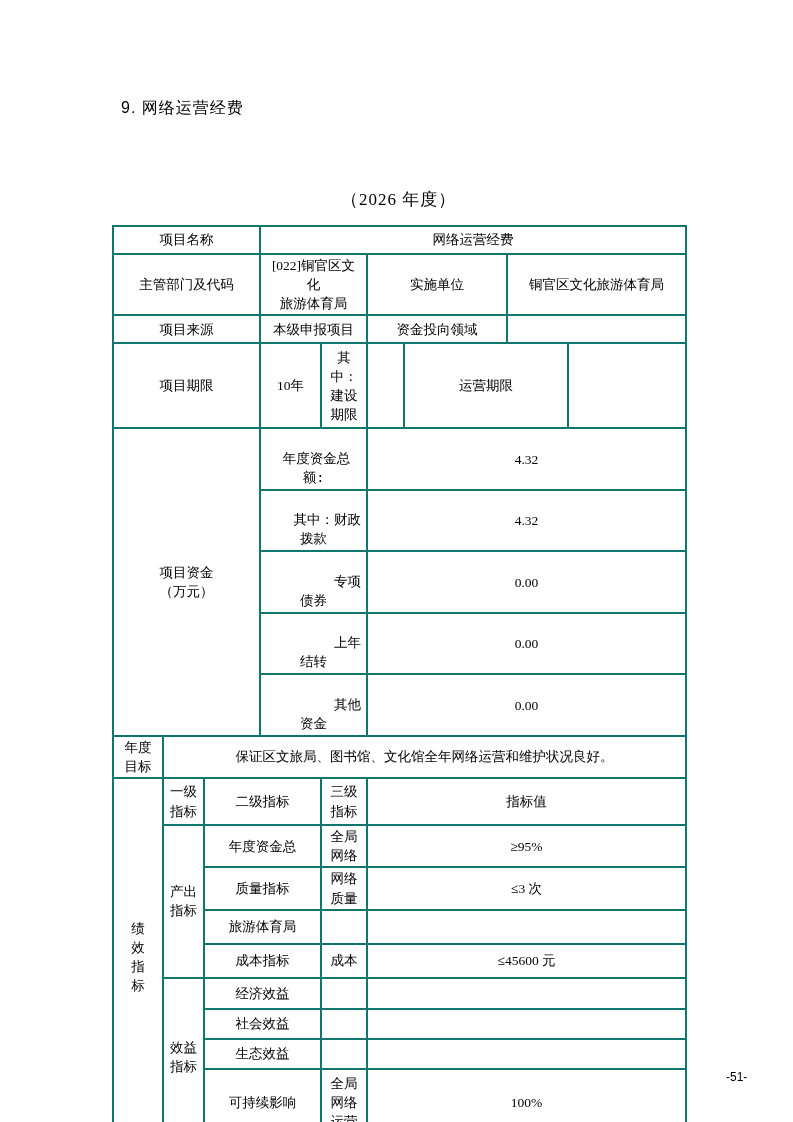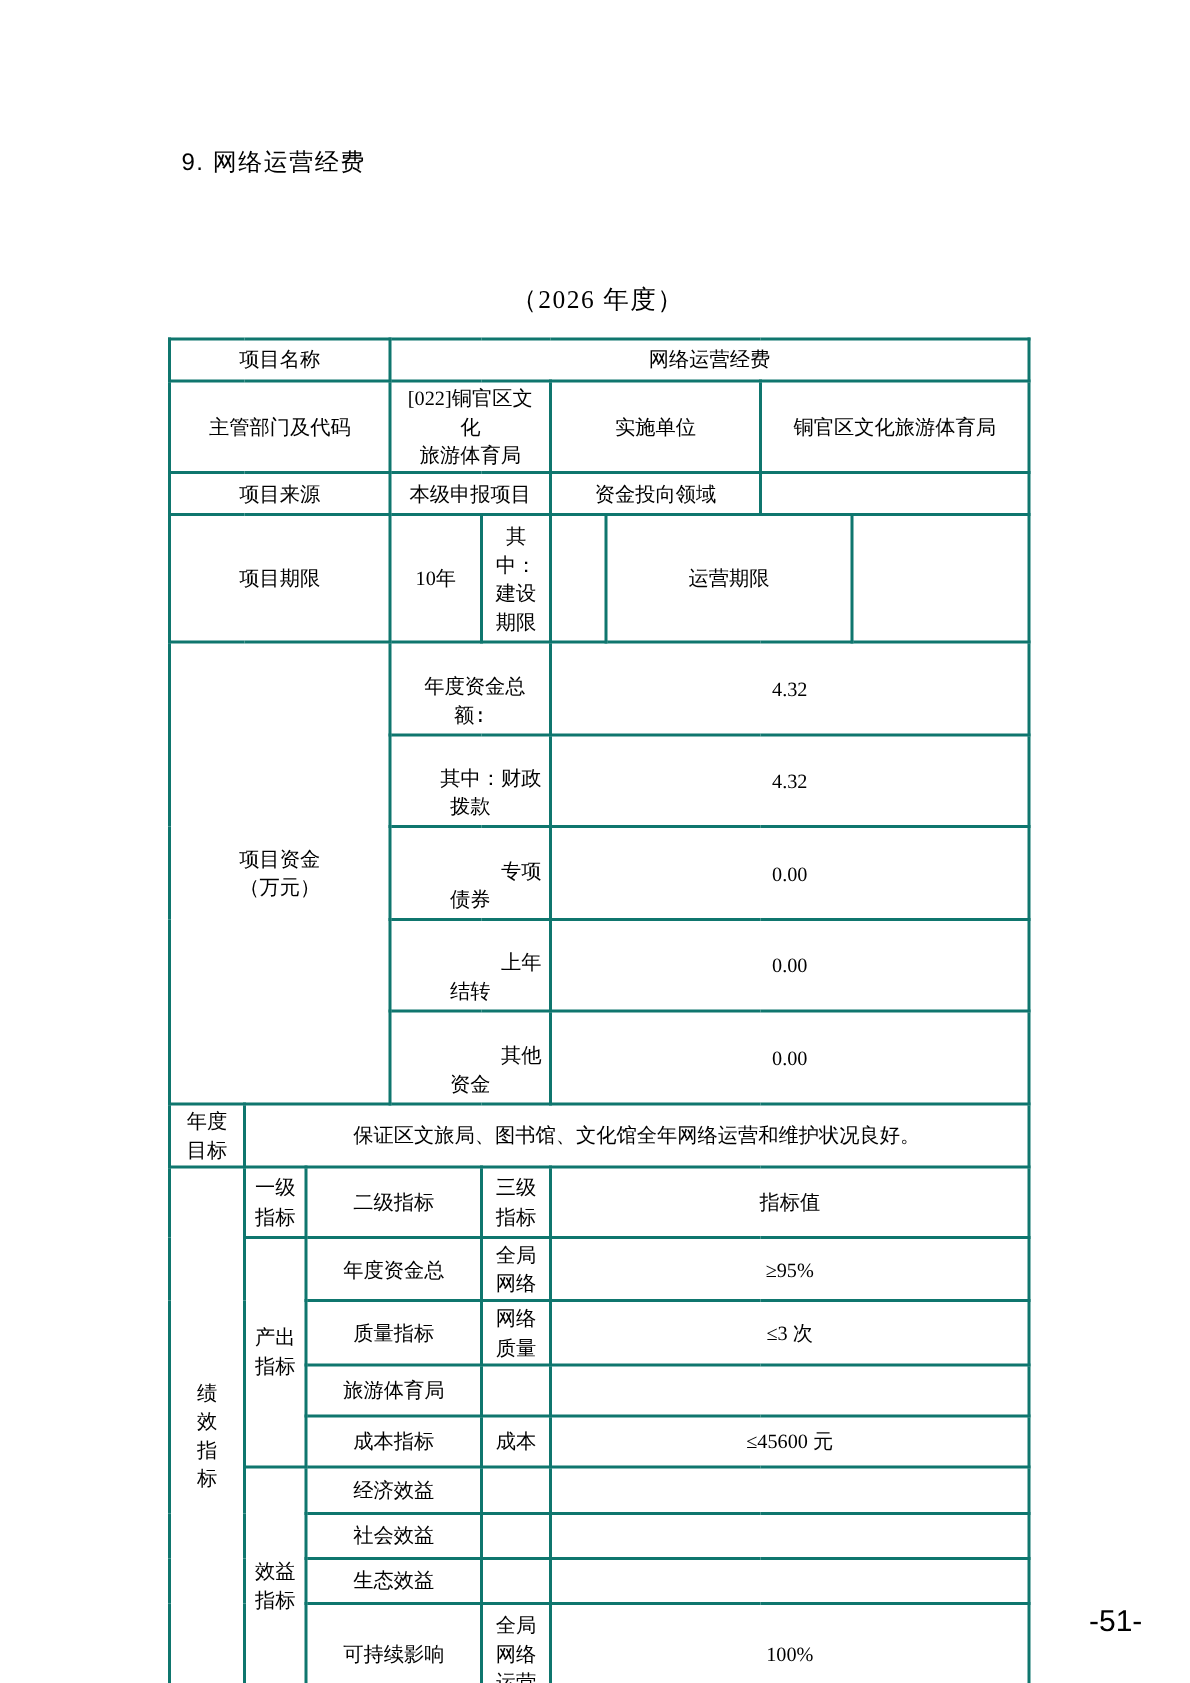--- a/index.html
+++ b/index.html
@@ -13,21 +13,21 @@
     left:121px;top:98px;font-size:16px;font-weight:normal;
     font-family:"Liberation Sans","DejaVu Sans",sans-serif;letter-spacing:1px;
   }
   #title-wrap{left:112px;top:163px;width:573px;text-align:center;}
   #table-title{
     font-size:23px;font-weight:bold;letter-spacing:3px;
     font-family:"Liberation Sans","DejaVu Sans",sans-serif;
   }
   #table-subtitle{margin-top:25px;font-size:17px;letter-spacing:1px;}
   #page-number{
-    left:726px;top:1070px;font-size:20px;
+    left:726px;top:1070px;font-size:12px;
     font-family:"Liberation Sans","DejaVu Sans",sans-serif;
   }
   table.main{
     position:absolute;left:112px;top:225px;width:573px;
     border-collapse:collapse;table-layout:fixed;
     border:2px solid #000;
   }
   table.main td{
     border:2px solid #0f766e;
     font-size:13.5px;line-height:1.42;

